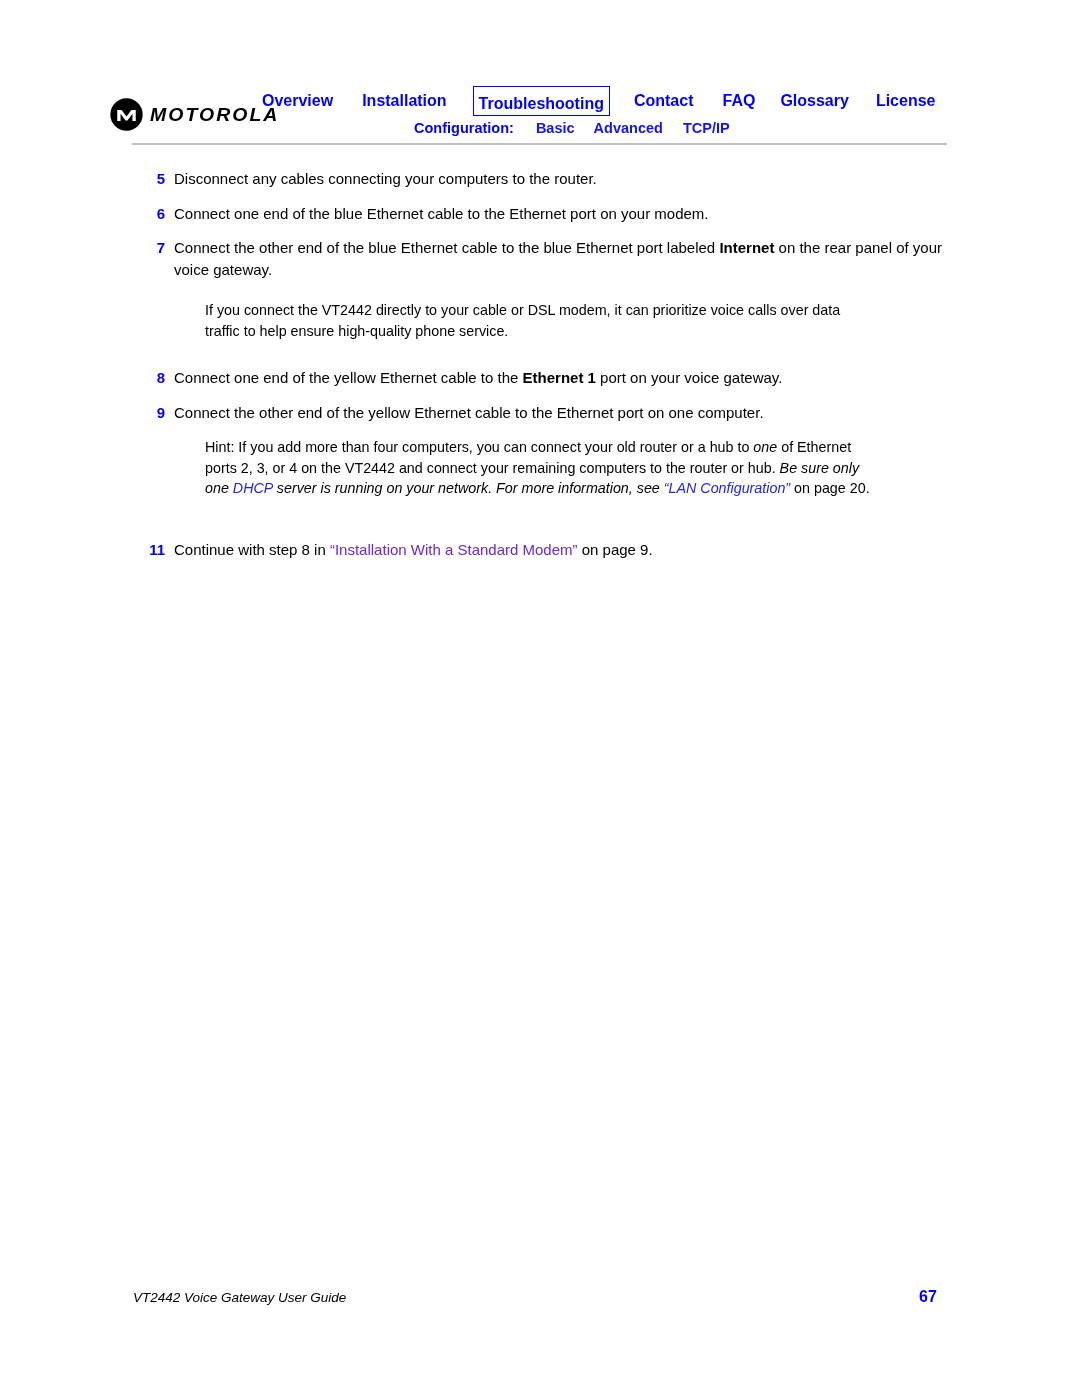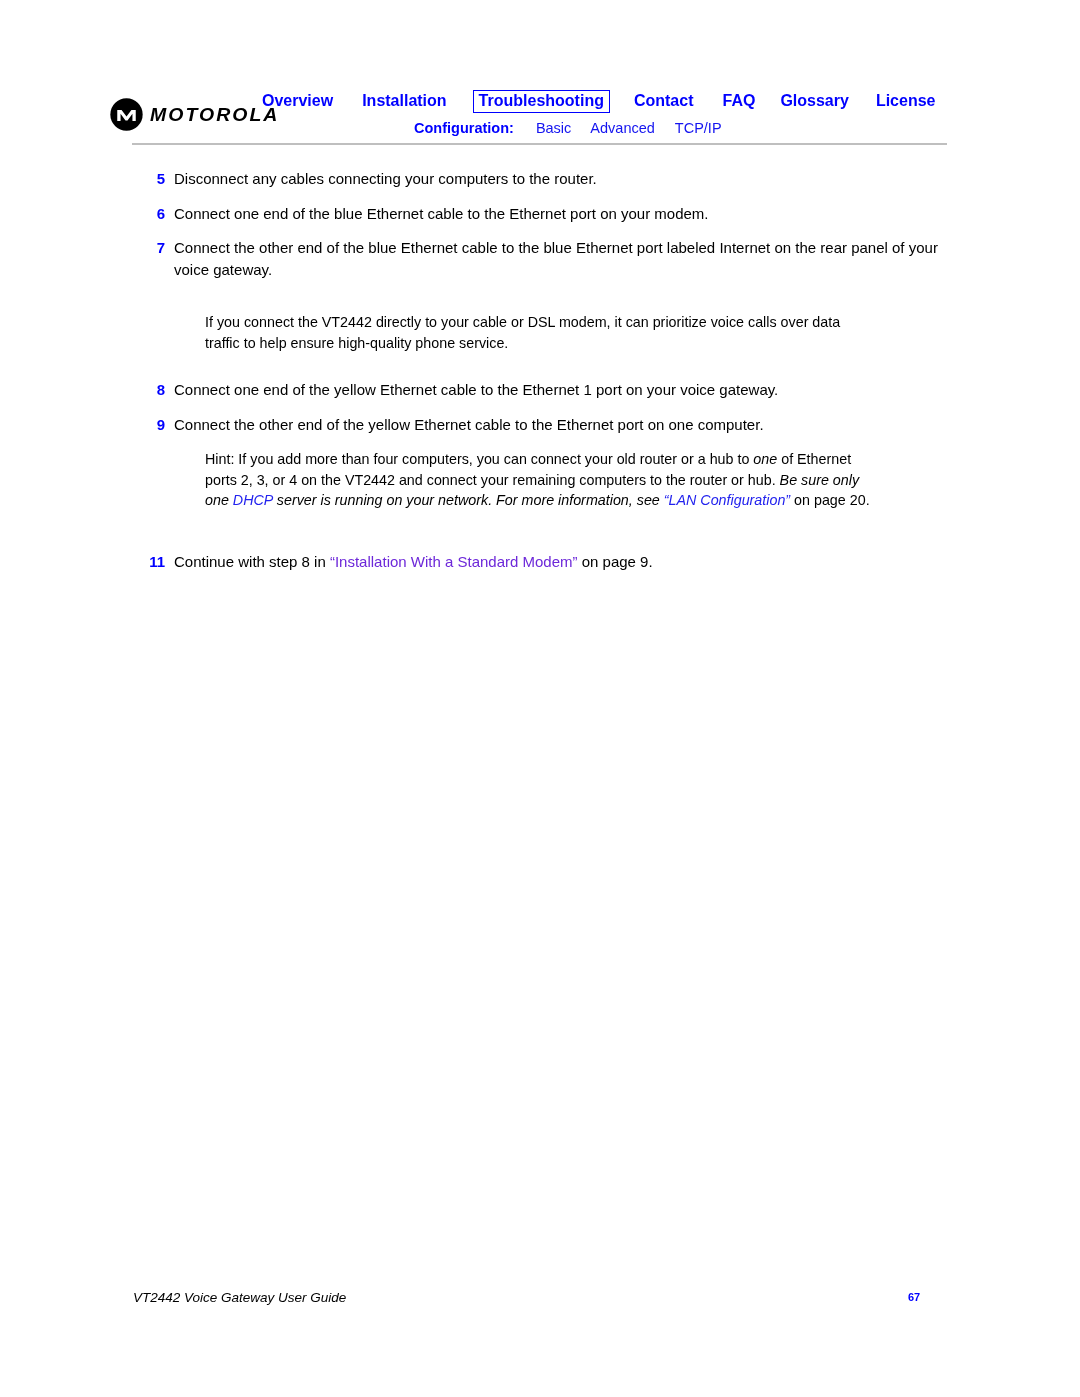--- a/index.html
+++ b/index.html
@@ -81,42 +81,42 @@
   }
   .nav-sp-1 { width: 29px; }
   .nav-sp-2 { width: 26px; }
   .nav-sp-3 { width: 24px; }
   .nav-sp-4 { width: 29px; }
   .nav-sp-5 { width: 25px; }
   .nav-sp-6 { width: 27px; }
 
   .nav-item.boxed {
     border: 1.4px solid #0000ff;
-    padding: 2px 5px 3px 5px;
+    padding: 9px 5px 3px 5px;
     margin: -3px 0;
     line-height: 1;
   }
 
   .nav-row-2 {
     display: flex;
     align-items: center;
     height: 22px;
     padding-left: 152px;
     padding-top: 4px;
   }
   .nav-config-label {
     font-size: 14.5px;
     font-weight: bold;
     color: #0000ff;
     white-space: nowrap;
     text-align: right;
   }
   .nav-sub {
     font-size: 14.5px;
-    font-weight: normal;
+    font-weight: bold;
     color: #1414f0;
     white-space: nowrap;
     text-decoration: none;
   }
   .sub-sp-1 { width: 22px; }
   .sub-sp-2 { width: 19px; }
   .sub-sp-3 { width: 20px; }
 
   .header-rule {
     position: absolute;
@@ -159,30 +159,30 @@
     line-height: 21.5px;
     color: #000000;
   }
 
   .note {
     margin-left: 205px;
     max-width: 673px;
     font-size: 14.3px;
     line-height: 20.5px;
     color: #000000;
-    margin-top: 32px;
+    margin-top: 20px;
     margin-bottom: 26px;
   }
   .note.hint {
     margin-top: 14px;
     margin-bottom: 40px;
     max-width: 678px;
   }
 
-  b, .b { font-weight: normal; }
+  b, .b { font-weight: bold; }
   i, .i { font-style: italic; }
   .lnk {
     color: #6d28d9;
     text-decoration: none;
   }
   .lnk-i {
     color: #2222ee;
     font-style: italic;
     text-decoration: none;
   }
@@ -203,21 +203,22 @@
     font-style: italic;
     color: #000000;
     line-height: 20px;
     white-space: nowrap;
   }
   .footer-page {
     position: absolute;
     left: 908px;
     top: -3px;
     width: 40px;
-    font-size: 11px;
+    text-align: center;
+    font-size: 16px;
     font-weight: bold;
     color: #0000ff;
     line-height: 24px;
   }
 </style>
 </head>
 <body>
 
 <div class="page">
 

